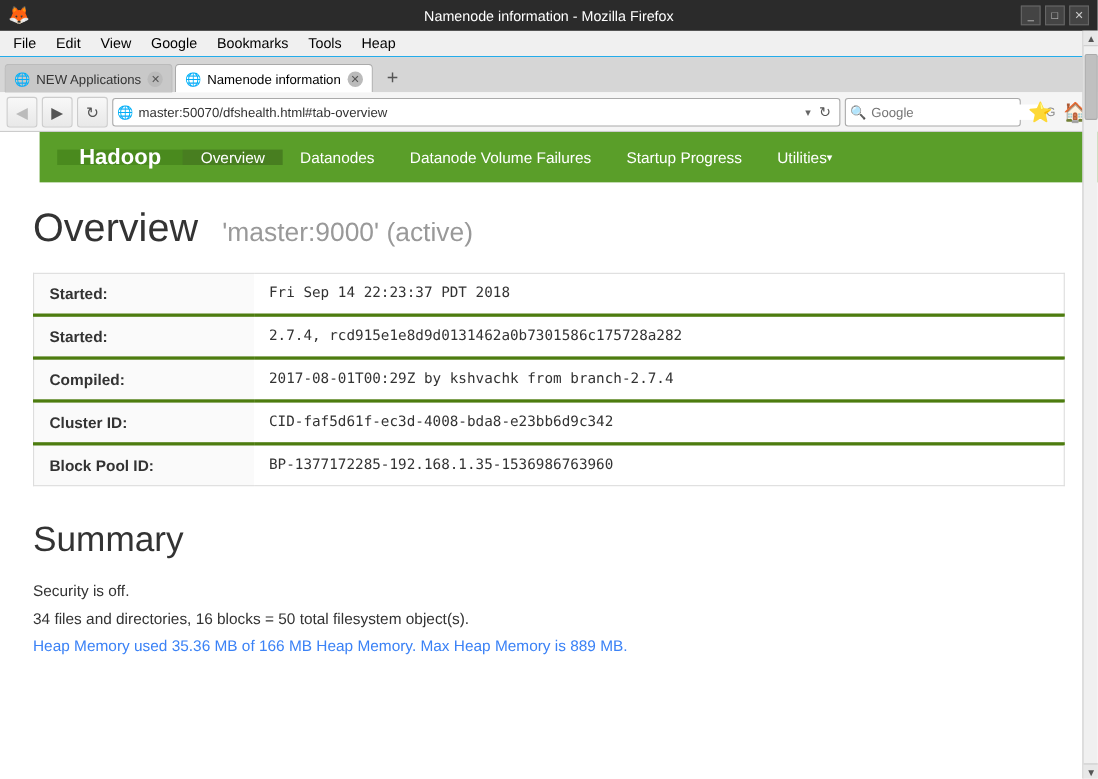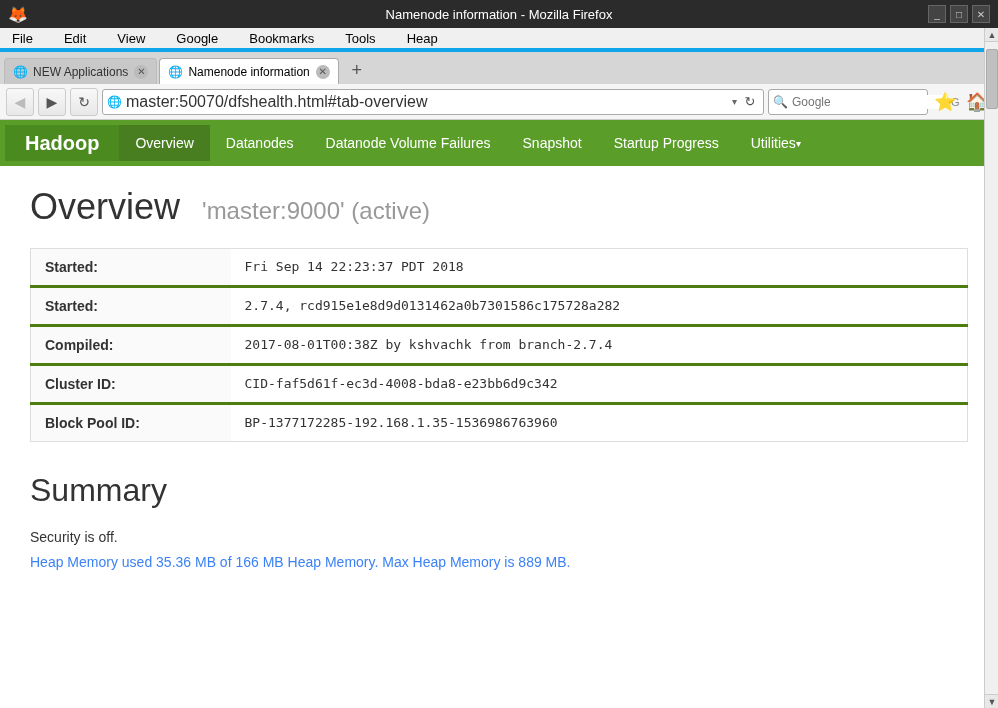--- a/index.html
+++ b/index.html
@@ -40,22 +40,22 @@
       font-size: 16px;
     }
 
     
     .menu-bar {
       background: #f0f0f0;
       height: 24px;
       display: flex;
       align-items: center;
       padding: 0 4px;
-      border-bottom: 4px solid #0ea5e9;
-      gap: 15px;
+      border-bottom: 1px solid #0ea5e9;
+      gap: 2px;
     }
     .menu-item {
       padding: 2px 8px;
       font-size: 13px;
       cursor: pointer;
       color: #000;
     }
 
     
     .tab-bar {
@@ -149,21 +149,21 @@
       align-items: center;
       background: #fff;
       padding: 0 4px;
       gap: 4px;
     }
     .url-favicon { font-size: 12px; }
     .url-input {
       flex: 1;
       border: none;
       outline: none;
-      font-size: 16px;
+      font-size: 12px;
       color: #333;
     }
     .url-arrow {
       font-size: 10px;
       color: #666;
       cursor: pointer;
     }
     .url-refresh {
       width: 18px;
       height: 18px;
@@ -203,21 +203,22 @@
       cursor: pointer;
       color: #555;
     }
 
     
     .hadoop-nav {
       background: #5a9e29;
       height: 46px;
       display: flex;
       align-items: center;
-      padding: 5px;
+      padding: 16px;
+      margin-left: 36px;
     }
     .hadoop-logo {
       background: #4a8a1e;
       color: #fff;
       font-size: 20px;
       font-weight: bold;
       padding: 0 20px;
       height: 100%;
       display: flex;
       align-items: center;
@@ -401,21 +402,20 @@
     </div>
     <div class="nav-right-btn">⭐</div>
     <div class="nav-right-btn">🏠</div>
   </div>
 
   <div class="hadoop-nav">
     <div class="hadoop-logo">Hadoop</div>
     <div class="hadoop-nav-item active">Overview</div>
     <div class="hadoop-nav-item">Datanodes</div>
     <div class="hadoop-nav-item">Datanode Volume Failures</div>
-    <div class="hadoop-nav-item">Snapshot</div>
     <div class="hadoop-nav-item">Startup Progress</div>
     <div class="hadoop-nav-item has-dropdown">Utilities</div>
   </div>
 
   <div class="main-content">
 
     <h1 class="overview-title">
       <span>Overview</span>
       <span class="subtitle" style="margin-left:12px;">'master:9000' (active)</span>
     </h1>
@@ -425,37 +425,38 @@
           <tr>
         <td>Started:</td>
         <td>Fri Sep 14 22:23:37 PDT 2018</td>
       </tr>
       <tr>
         <td>Started:</td>
         <td>2.7.4, rcd915e1e8d9d0131462a0b7301586c175728a282</td>
       </tr>
       <tr>
         <td>Compiled:</td>
-        <td>2017-08-01T00:38Z by kshvachk from branch-2.7.4</td>
+        <td>2017-08-01T00:29Z by kshvachk from branch-2.7.4</td>
       </tr>
       <tr>
         <td>Cluster ID:</td>
         <td>CID-faf5d61f-ec3d-4008-bda8-e23bb6d9c342</td>
       </tr>
       <tr>
         <td>Block Pool ID:</td>
         <td>BP-1377172285-192.168.1.35-1536986763960</td>
       </tr>
     </tbody>
       </table>
 
     <h2 class="section-title">Summary</h2>
 
     <div class="summary-text">
       <p>Security is off.</p>
+      <p>34 files and directories, 16 blocks = 50 total filesystem object(s).</p>
       <p style="color:#3b82f6;">Heap Memory used 35.36 MB of 166 MB Heap Memory. Max Heap Memory is 889 MB.</p>
     </div>
   </div>
 
   <div class="scrollbar">
     <div class="scrollbar-arrow">▲</div>
     <div class="scrollbar-thumb"></div>
     <div class="scrollbar-arrow-bottom">▼</div>
   </div>
 

